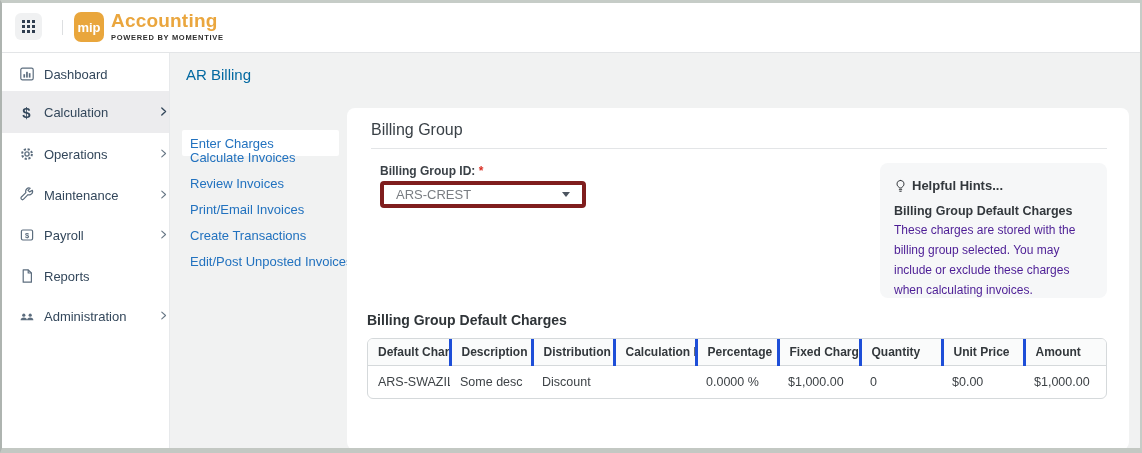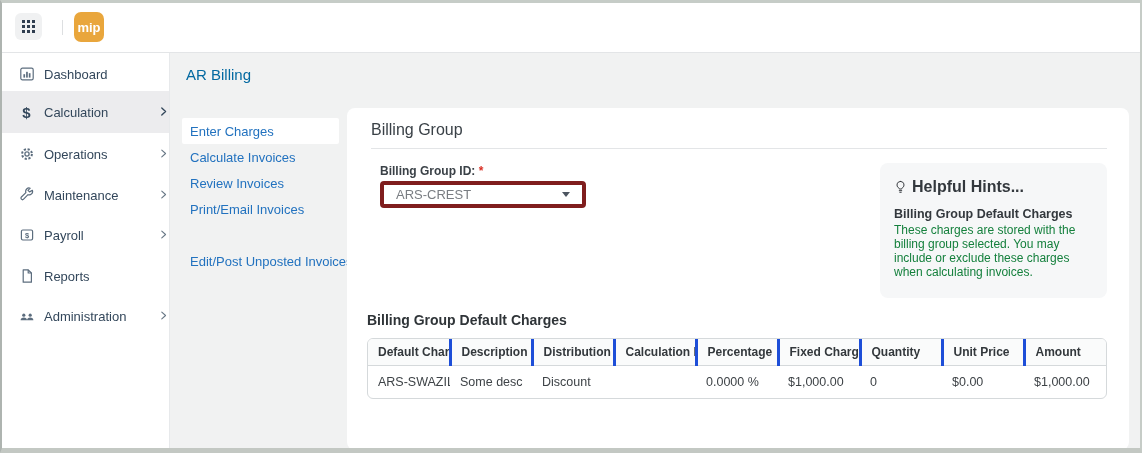--- a/index.html
+++ b/index.html
@@ -38,42 +38,42 @@
   .dollar-glyph { font-size:15px; font-weight:bold; color:#33475b; }
   .side-chev { margin-left:auto; color:#677685; }
   .side-chev svg { width:11px; height:11px; }
   .side-item.selected .side-chev { color:#33475b; }
   
   .page-title { position:absolute; left:184px; top:63px; font-size:15px; color:#0369a1; }
   
   .subnav-item { position:absolute; left:180px; width:157px; height:26px;
     display:flex; align-items:center; padding-left:8px; font-size:13px;
     color:#2272bf; cursor:pointer; white-space:nowrap; }
-  .subnav-item.selected { background:#ffffff; border-radius:2px; }
+  .subnav-item.selected { background:#ffffff; border-radius:2px;margin-top:12px; }
   
   .card { position:absolute; left:345px; top:105px; width:782px; height:342px;
     background:#ffffff; border-radius:8px;padding-left:43px; }
   .card-h { position:absolute; left:24px; top:13px; font-size:16px; color:#3a4147; }
   .card-divider { position:absolute; left:24px; top:40px; width:736px; height:1px; background:#e3e5e7; }
   .field-label { position:absolute; left:33px; top:56px; font-size:12px;
     font-weight:bold; color:#3a4147; }
   .req { color:#d93025; font-weight:bold; }
   .dropdown { position:absolute; left:33px; top:73px; width:206px; height:27px;
     border:4px solid #7f1d1d; border-radius:4px; background:#ffffff;
     display:flex; align-items:center; padding:0 12px; cursor:pointer; }
   .dropdown-value { font-size:13px; color:#797d82; flex:1; }
   .caret { width:0; height:0; border-left:4.5px solid transparent;
     border-right:4.5px solid transparent; border-top:5.5px solid #4c5560; }
   .hints { position:absolute; left:533px; top:55px; width:227px; height:135px;
     background:#f6f7f8; border-radius:8px; padding:15px 14px; }
-  .hints-title { display:flex; align-items:center; font-size:16px; font-weight:bold; color:#33383d; }
+  .hints-title { display:flex; align-items:center; font-size:13px; font-weight:bold; color:#33383d; }
   .bulb { width:13px; height:14px; margin-right:5px; color:#33383d; }
   .bulb svg { width:13px; height:14px; }
   .hints-sub { font-size:12.5px; font-weight:bold; color:#33383d; margin-top:11px; }
-  .hints-body { font-size:12px; color:#15803d; line-height:14px; margin-top:2px; }
+  .hints-body { font-size:12px; color:#4c1d95; line-height:20px; margin-top:2px; }
   .table-title { position:absolute; left:20px; top:204px; font-size:14px;
     font-weight:bold; color:#2f3438; }
   .grid-wrap { position:absolute; left:20px; top:230px; width:740px;
     border:1px solid #d5d9db; border-radius:6px; overflow:hidden; background:#fff; }
   table { width:100%; border-collapse:collapse; table-layout:fixed; }
   th { height:26px; background:#fafbfb; font-size:12px; font-weight:bold;
     color:#33383c; text-align:left; padding-left:10px; white-space:nowrap;
     overflow:hidden; border-bottom:1px solid #d5d9db; border-left:3px solid #1d4ed8; }
   th:first-child { border-left:none; }
   td { height:33px; font-size:12.5px; color:#3e4347; padding-left:10px;
@@ -93,20 +93,24 @@
           <i></i>
           <i></i>
           <i></i>
           <i></i>
           <i></i>
           <i></i>
       </span>
     </div>
     <div class="top-divider"></div>
     <div class="mip-badge">mip</div>
+    <div class="brand">
+      <div class="brand-name">Accounting</div>
+      <div class="brand-tag">POWERED BY MOMENTIVE</div>
+    </div>
   </div>
 
   <div class="sidebar">
 
     <div class="side-item" style="top:1px">
       <span class="side-ico">
         <svg viewBox="0 0 16 16" fill="none" stroke="currentColor" stroke-width="1.2">
           <rect x="1.8" y="2.2" width="12.4" height="11.6" rx="1.6"></rect>
           <rect x="4.4" y="8.2" width="1.7" height="3.4" fill="currentColor" stroke="none"></rect>
           <rect x="7.1" y="5.8" width="1.7" height="5.8" fill="currentColor" stroke="none"></rect>
@@ -199,20 +203,21 @@
       </span>
     </div>
   </div>
 
   <div class="page-title">AR Billing</div>
 
   <div class="subnav-item selected" style="top:115px">Enter Charges</div>
   <div class="subnav-item" style="top:141px">Calculate Invoices</div>
   <div class="subnav-item" style="top:167px">Review Invoices</div>
   <div class="subnav-item" style="top:193px">Print/Email Invoices</div>
+  <div class="subnav-item" style="top:219px">Create Transactions</div>
   <div class="subnav-item" style="top:245px">Edit/Post Unposted Invoices</div>
 
   <div class="card">
     <div class="card-h">Billing Group</div>
     <div class="card-divider"></div>
 
     <div class="field-label">
       <span>Billing Group ID:</span>
       <span class="req">*</span>
     </div>

